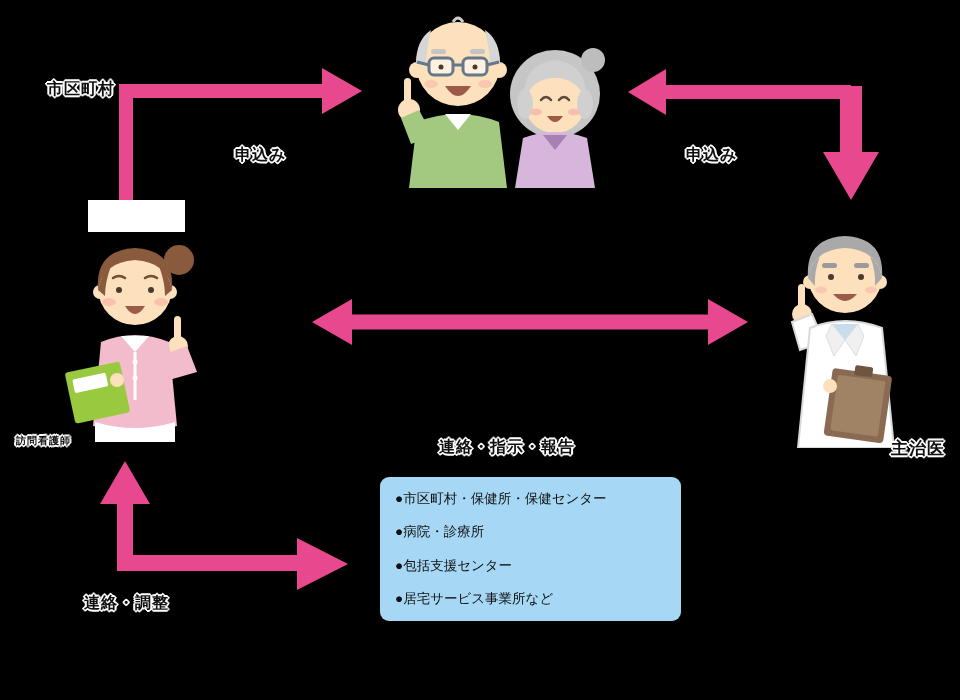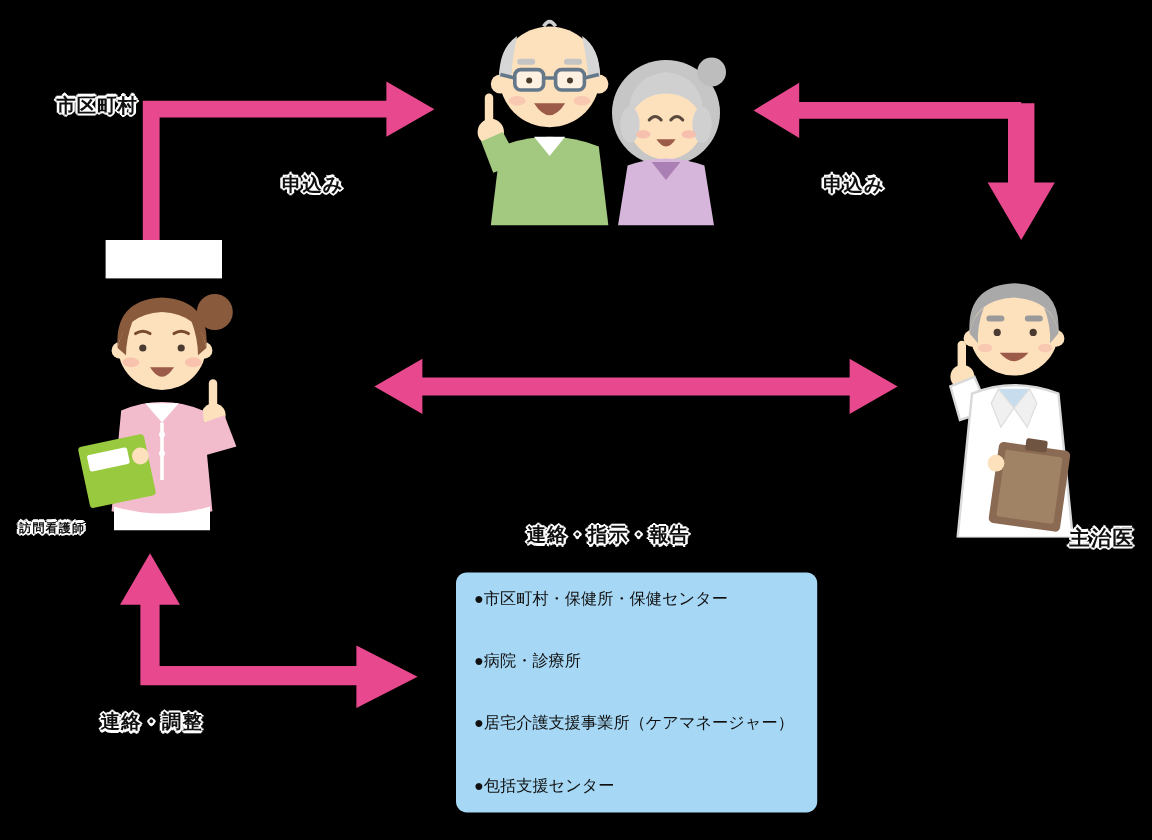--- a/index.html
+++ b/index.html
@@ -7,21 +7,21 @@
          font-family:"Liberation Sans",sans-serif;}
   .arrows{position:absolute;left:0;top:0;width:960px;height:700px;}
   .arrow-line{fill:none;stroke:#e8498e;}
   .arrow-head{fill:#e8498e;stroke:none;}
   .fig{position:absolute;}
   .olabel{position:absolute;font-weight:bold;font-size:16px;color:#101010;line-height:1.1;
           white-space:nowrap;letter-spacing:1px;
           text-shadow:-2px 0 0 #fff,2px 0 0 #fff,0 -2px 0 #fff,0 2px 0 #fff,
                       -1px -1px 0 #fff,1px -1px 0 #fff,-1px 1px 0 #fff,1px 1px 0 #fff;}
   .blank-box{position:absolute;left:88px;top:200px;width:97px;height:32px;background:#ffffff;}
-  .info-box{position:absolute;left:380px;top:477px;width:301px;height:200px;background:#a6d8f6;
+  .info-box{position:absolute;left:380px;top:477px;width:301px;height:144px;background:#a6d8f6;
             border-radius:9px;box-sizing:border-box;padding:13px 15px;display:flex;
             flex-direction:column;justify-content:space-between;}
   .info-item{font-size:13.5px;color:#101010;white-space:nowrap;}
 </style>
 </head>
 <body>
 
 <div class="stage" style="background: rgb(0, 0, 0);">
 
   <svg class="arrows" viewBox="0 0 960 700">
@@ -163,17 +163,17 @@
   <div class="olabel" style="left:235px;top:146px">申込み</div>
   <div class="olabel" style="left:686px;top:146px">申込み</div>
   <div class="olabel" style="left:16px;top:435px;font-size:10px">訪問看護師</div>
   <div class="olabel" style="left:891px;top:440px;font-size:17px">主治医</div>
   <div class="olabel" style="left:439px;top:438px">連絡・指示・報告</div>
   <div class="olabel" style="left:84px;top:594px">連絡・調整</div>
 
   <div class="info-box" style="background: rgb(166, 216, 246);">
     <div class="info-item">●市区町村・保健所・保健センター</div>
     <div class="info-item">●病院・診療所</div>
-    <div class="info-item">●居宅介護支援事業所（ケアマネージャー）</div>
     <div class="info-item">●包括支援センター</div>
+    <div class="info-item">●居宅サービス事業所など</div>
   </div>
 
 </div>
 
 </body></html>

